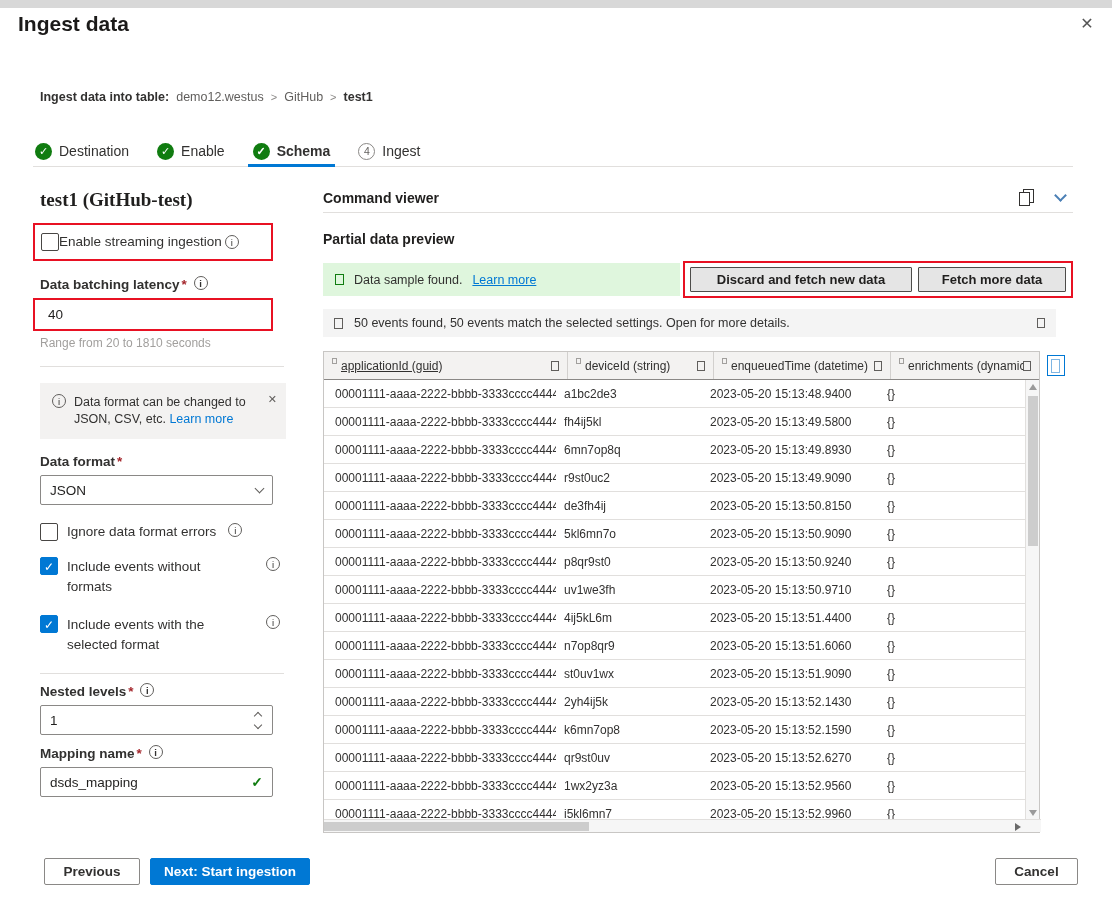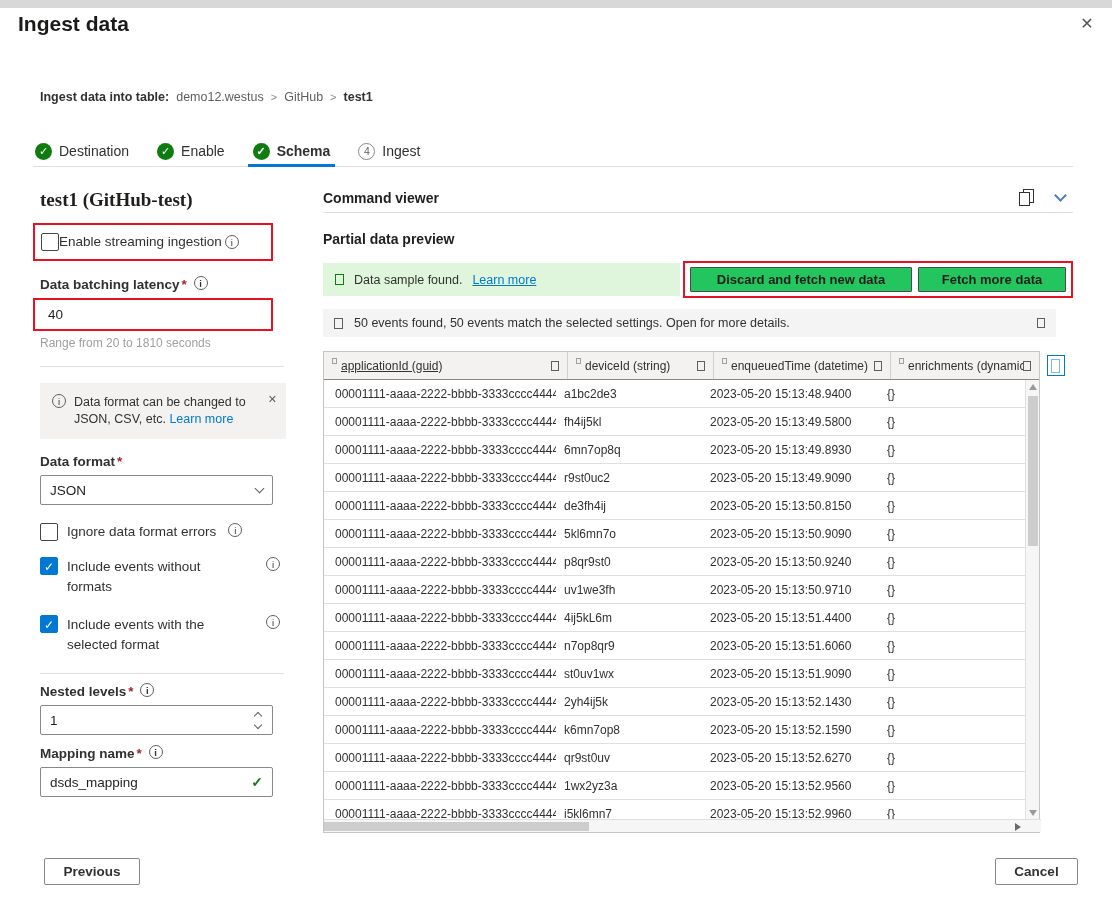--- a/index.html
+++ b/index.html
@@ -63,21 +63,21 @@
   .copyic::before { content:""; position:absolute; left:4px; top:0; width:9px; height:12px; border:1.4px solid #323130; background:#fff; }
   .copyic::after { content:""; position:absolute; left:0; top:3px; width:9px; height:12px; border:1.4px solid #323130; background:#fff; }
   .chev-lg { width:9px; height:9px; border-right:2px solid #4a7fb5; border-bottom:2px solid #4a7fb5; transform:rotate(45deg); margin-right:8px; margin-top:-4px; cursor:pointer; }
   .previewtitle { margin-top:18px; font-size:14px; font-weight:700; color:#201f1e; }
   .bannerrow { margin-top:14px; display:flex; align-items:stretch; height:37px; }
   .banner { width:357px; background:#dff6dd; display:flex; align-items:center; gap:10px; padding:0 12px; font-size:12.5px; color:#323130; align-self:center; height:33px; }
   .banner .link { color:#0078d4; text-decoration:underline; cursor:pointer; }
   .sq { display:inline-block; width:9px; height:11px; border:1px solid #107c10; flex:none; }
   .sq.gray { border-color:#605e5c; }
   .actionbox { margin-left:3px; width:390px; border:2px solid #e81123; display:flex; align-items:center; gap:6px; padding:0 5px; background:#fff; }
-  .actbtn { height:25px; border:1px solid #4d4c4a; border-radius:1px; background:#22c55e; font-family:"Liberation Sans",sans-serif; font-size:13px; font-weight:700; color:#201f1e; cursor:pointer; padding:0 12px; }
+  .actbtn { height:25px; border:1px solid #4d4c4a; border-radius:1px; background:#e5e5e5; font-family:"Liberation Sans",sans-serif; font-size:13px; font-weight:700; color:#201f1e; cursor:pointer; padding:0 12px; }
   .actbtn.b1 { flex:1 1 auto; }
   .actbtn.b2 { width:148px; flex:none; }
   .eventsbar { margin-top:11px; width:733px; height:28px; background:#f4f4f4; display:flex; align-items:center; gap:11px; padding:0 11px; font-size:12.5px; color:#323130; }
   .expand-sq { margin-left:auto; width:8px; height:10px; border:1px solid #605e5c; cursor:pointer; }
 
   
   .tblwrap { position:relative; margin-top:14px; width:717px; height:482px; border:1px solid #c8c6c4; background:#fff; }
   .thead { display:flex; height:28px; background:#f3f2f1; border-bottom:1px solid #8a8886; }
   .hcell { display:flex; align-items:center; font-size:12px; color:#323130; border-right:1px solid #d2d0ce; padding:0 8px 0 8px; cursor:pointer; }
   .hcell:nth-child(1){ width:244px;text-decoration:underline; }
@@ -383,14 +383,15 @@
       </div>
       <div class="hscroll">
         <span class="hthumb"></span>
         <span class="harr-r"></span>
       </div>
       <div class="colbtn"></div>
     </div>
   </div>
 
   <button class="btn ghost btn-prev">Previous</button>
+  <button class="btn primary btn-next">Next: Start ingestion</button>
   <button class="btn ghost btn-cancel">Cancel</button>
 </div>
 
 </body></html>

